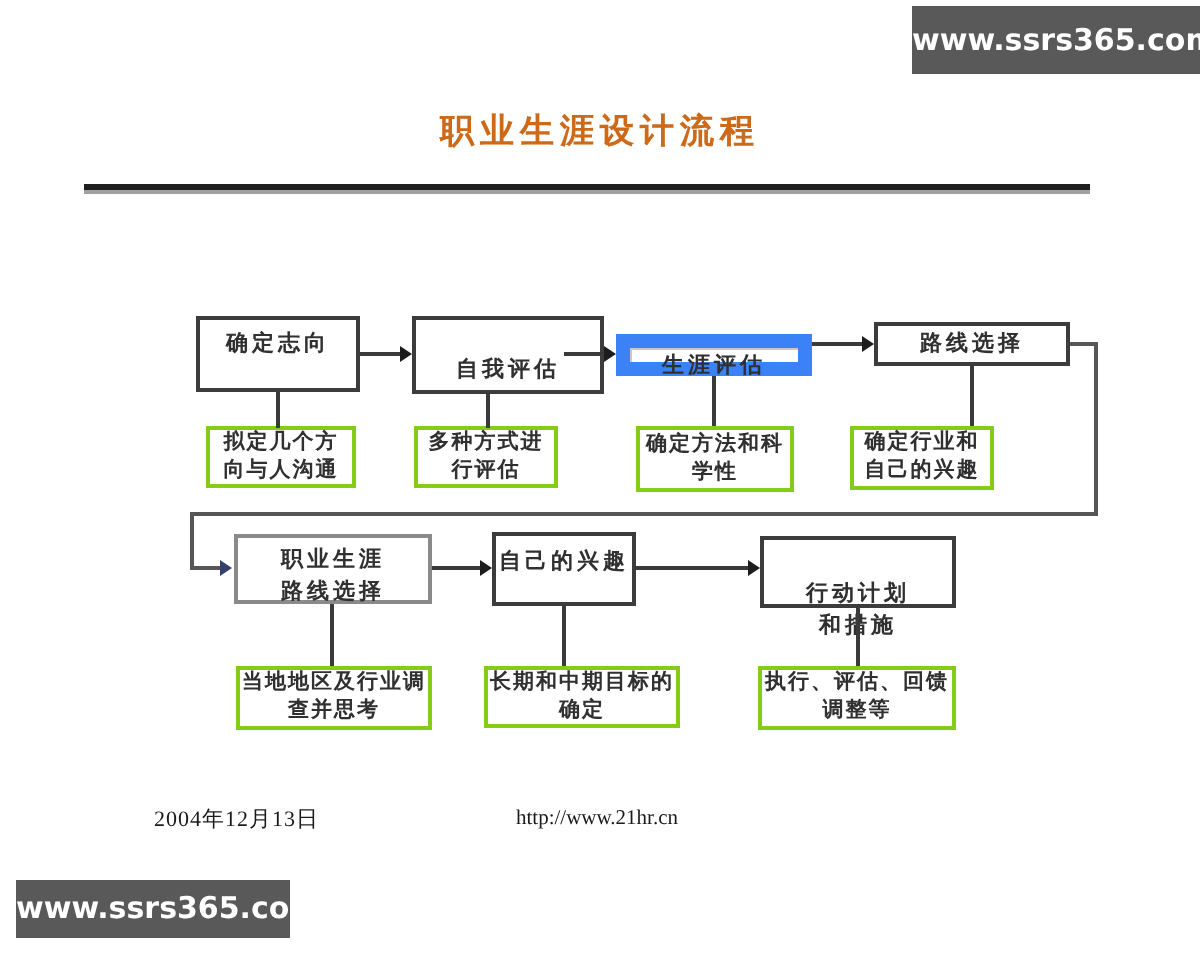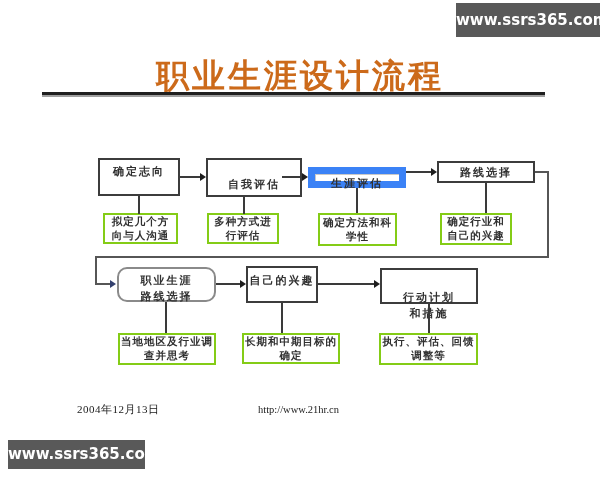--- a/index.html
+++ b/index.html
@@ -12,36 +12,36 @@
   .wm{
     position:absolute;background:#595959;color:#ffffff;
     font-family:"DejaVu Sans","Liberation Sans",sans-serif;
     font-size:15px;font-weight:bold;text-align:center;
   }
   .wm-top{left:456px;top:3px;width:144px;height:34px;line-height:34px;}
   .wm-bottom{left:8px;top:440px;width:137px;height:29px;line-height:29px;}
   
   .title{
     position:absolute;left:0;top:54px;width:100%;margin:0;
-    text-align:center;font-size:33px;font-weight:bold;color:#CC6A1A;
+    text-align:center;font-size:17px;font-weight:bold;color:#CC6A1A;
     letter-spacing:3px;
   }
   .rule{
     position:absolute;left:42px;top:92px;width:503px;height:0;
     border-top:3px solid #1f1f1f;border-bottom:2px solid #a0a0a0;
   }
   
   .fbox{
     position:absolute;background:#ffffff;border:2px solid #3c3c3c;
     text-align:center;font-weight:bold;font-size:11px;color:#303030;
     letter-spacing:2px;
   }
   .fbox .ml{display:block;white-space:pre-line;}
   .light{border:7px solid #3b82f6;box-shadow:1px 1px 0 #c8c8c8 inset;}
-  .grayish{border-color:#8a8a8a;border-radius:10px;}
+  .grayish{border-color:#8a8a8a;}
   .note{
     position:absolute;background:#ffffff;border:2px solid #84cc16;
     text-align:center;font-weight:bold;font-size:10.5px;color:#303030;
     line-height:14px;letter-spacing:1px;white-space:pre-line;
     display:flex;align-items:center;justify-content:center;
   }
   
   .ln{position:absolute;background:#3a3a3a;}
   .ln-lite{background:#565656;}
   .arr-r{
@@ -81,21 +81,21 @@
   <div class="fbox" style="left:437px;top:161px;width:98px;height:22px;line-height:18px;">
     <span class="ml">路线选择</span>
   </div>
 
   <div class="note" style="left:103px;top:213px;width:75px;height:31px;">拟定几个方
 向与人沟通</div>
   <div class="note" style="left:207px;top:213px;width:72px;height:31px;">多种方式进
 行评估</div>
   <div class="note" style="left:318px;top:213px;width:79px;height:33px;">确定方法和科
 学性</div>
-  <div class="note" style="left:440px;top:213px;width:72px;height:32px;text-align:center;">确定行业和
+  <div class="note" style="left:425px;top:213px;width:72px;height:32px;text-align:center;">确定行业和
 自己的兴趣</div>
 
   <div class="fbox grayish" style="left:117px;top:267px;width:99px;height:35px;padding-top:3px;line-height:16px;">
     <span class="ml">职业生涯
 路线选择</span>
   </div>
   <div class="fbox" style="left:246px;top:266px;width:72px;height:37px;padding-top:5px;">
     <span class="ml">自己的兴趣</span>
   </div>
   <div class="fbox" style="left:380px;top:268px;width:98px;height:36px;padding-top:19px;line-height:16px;">

